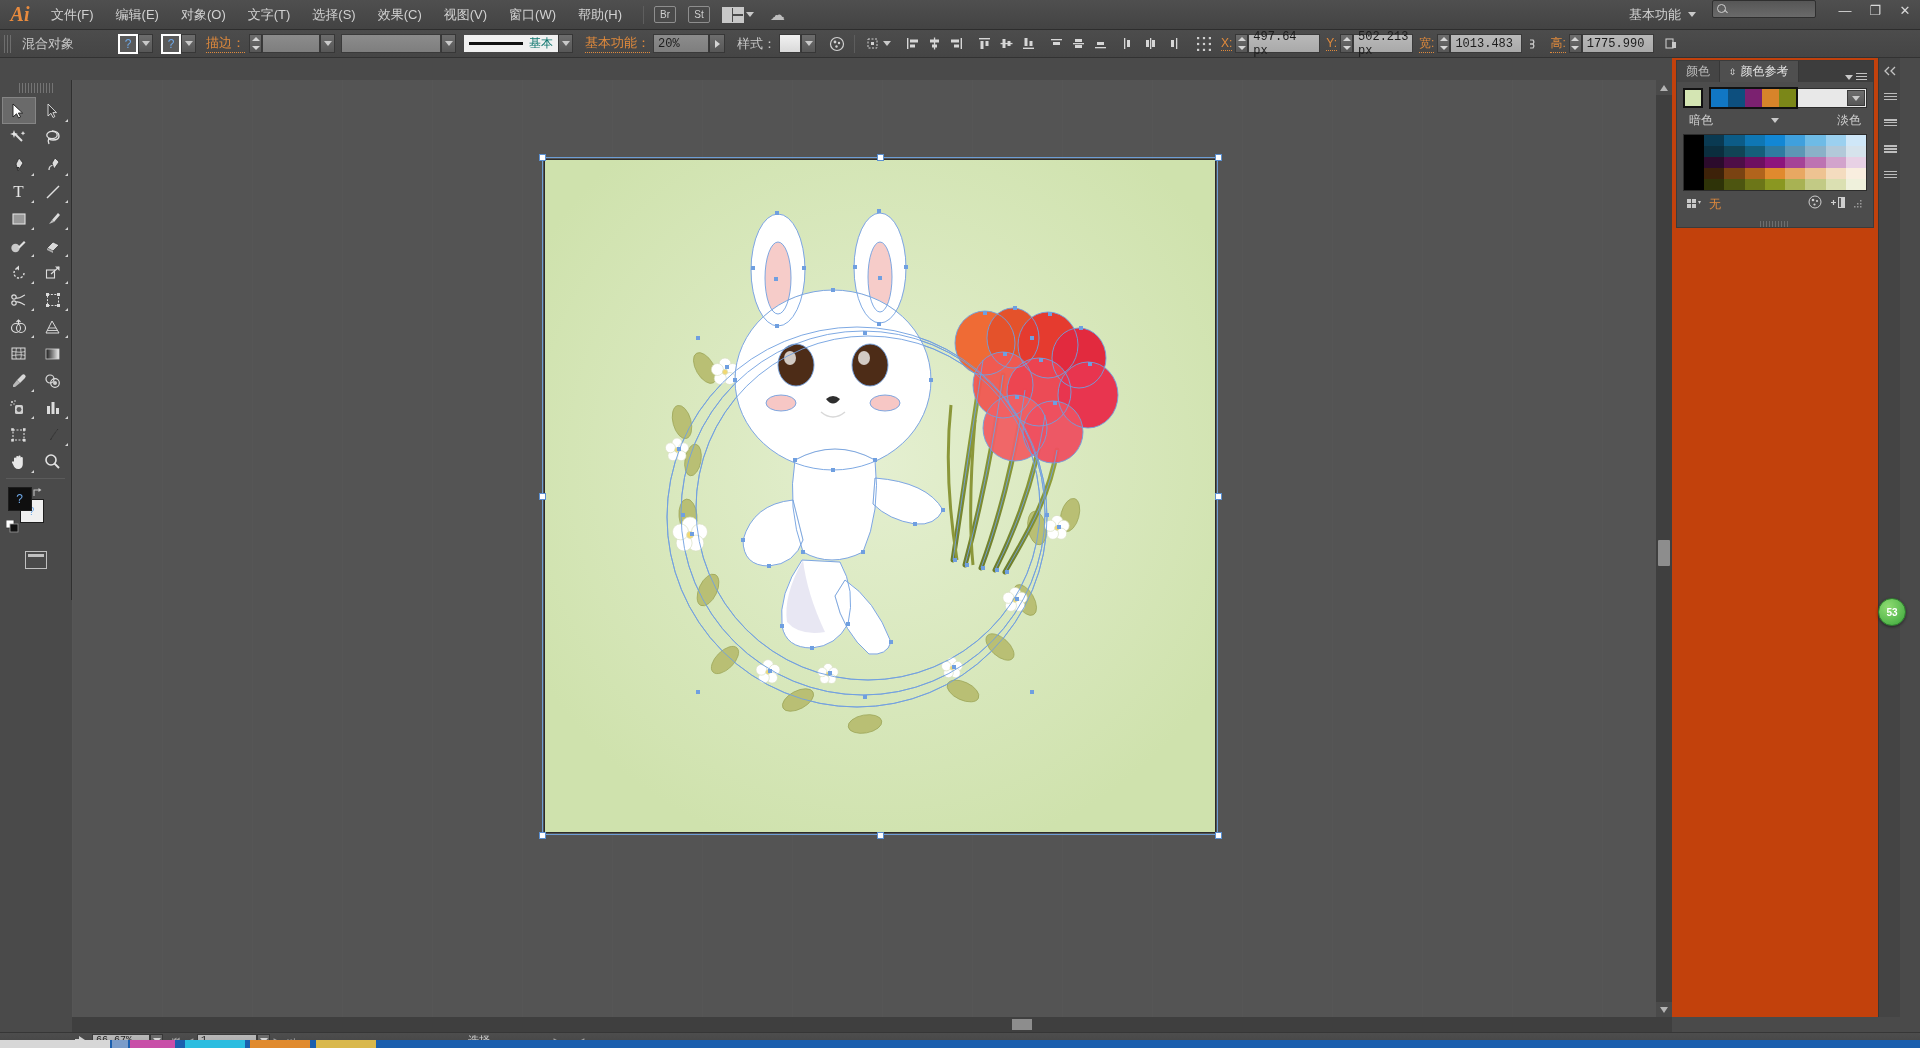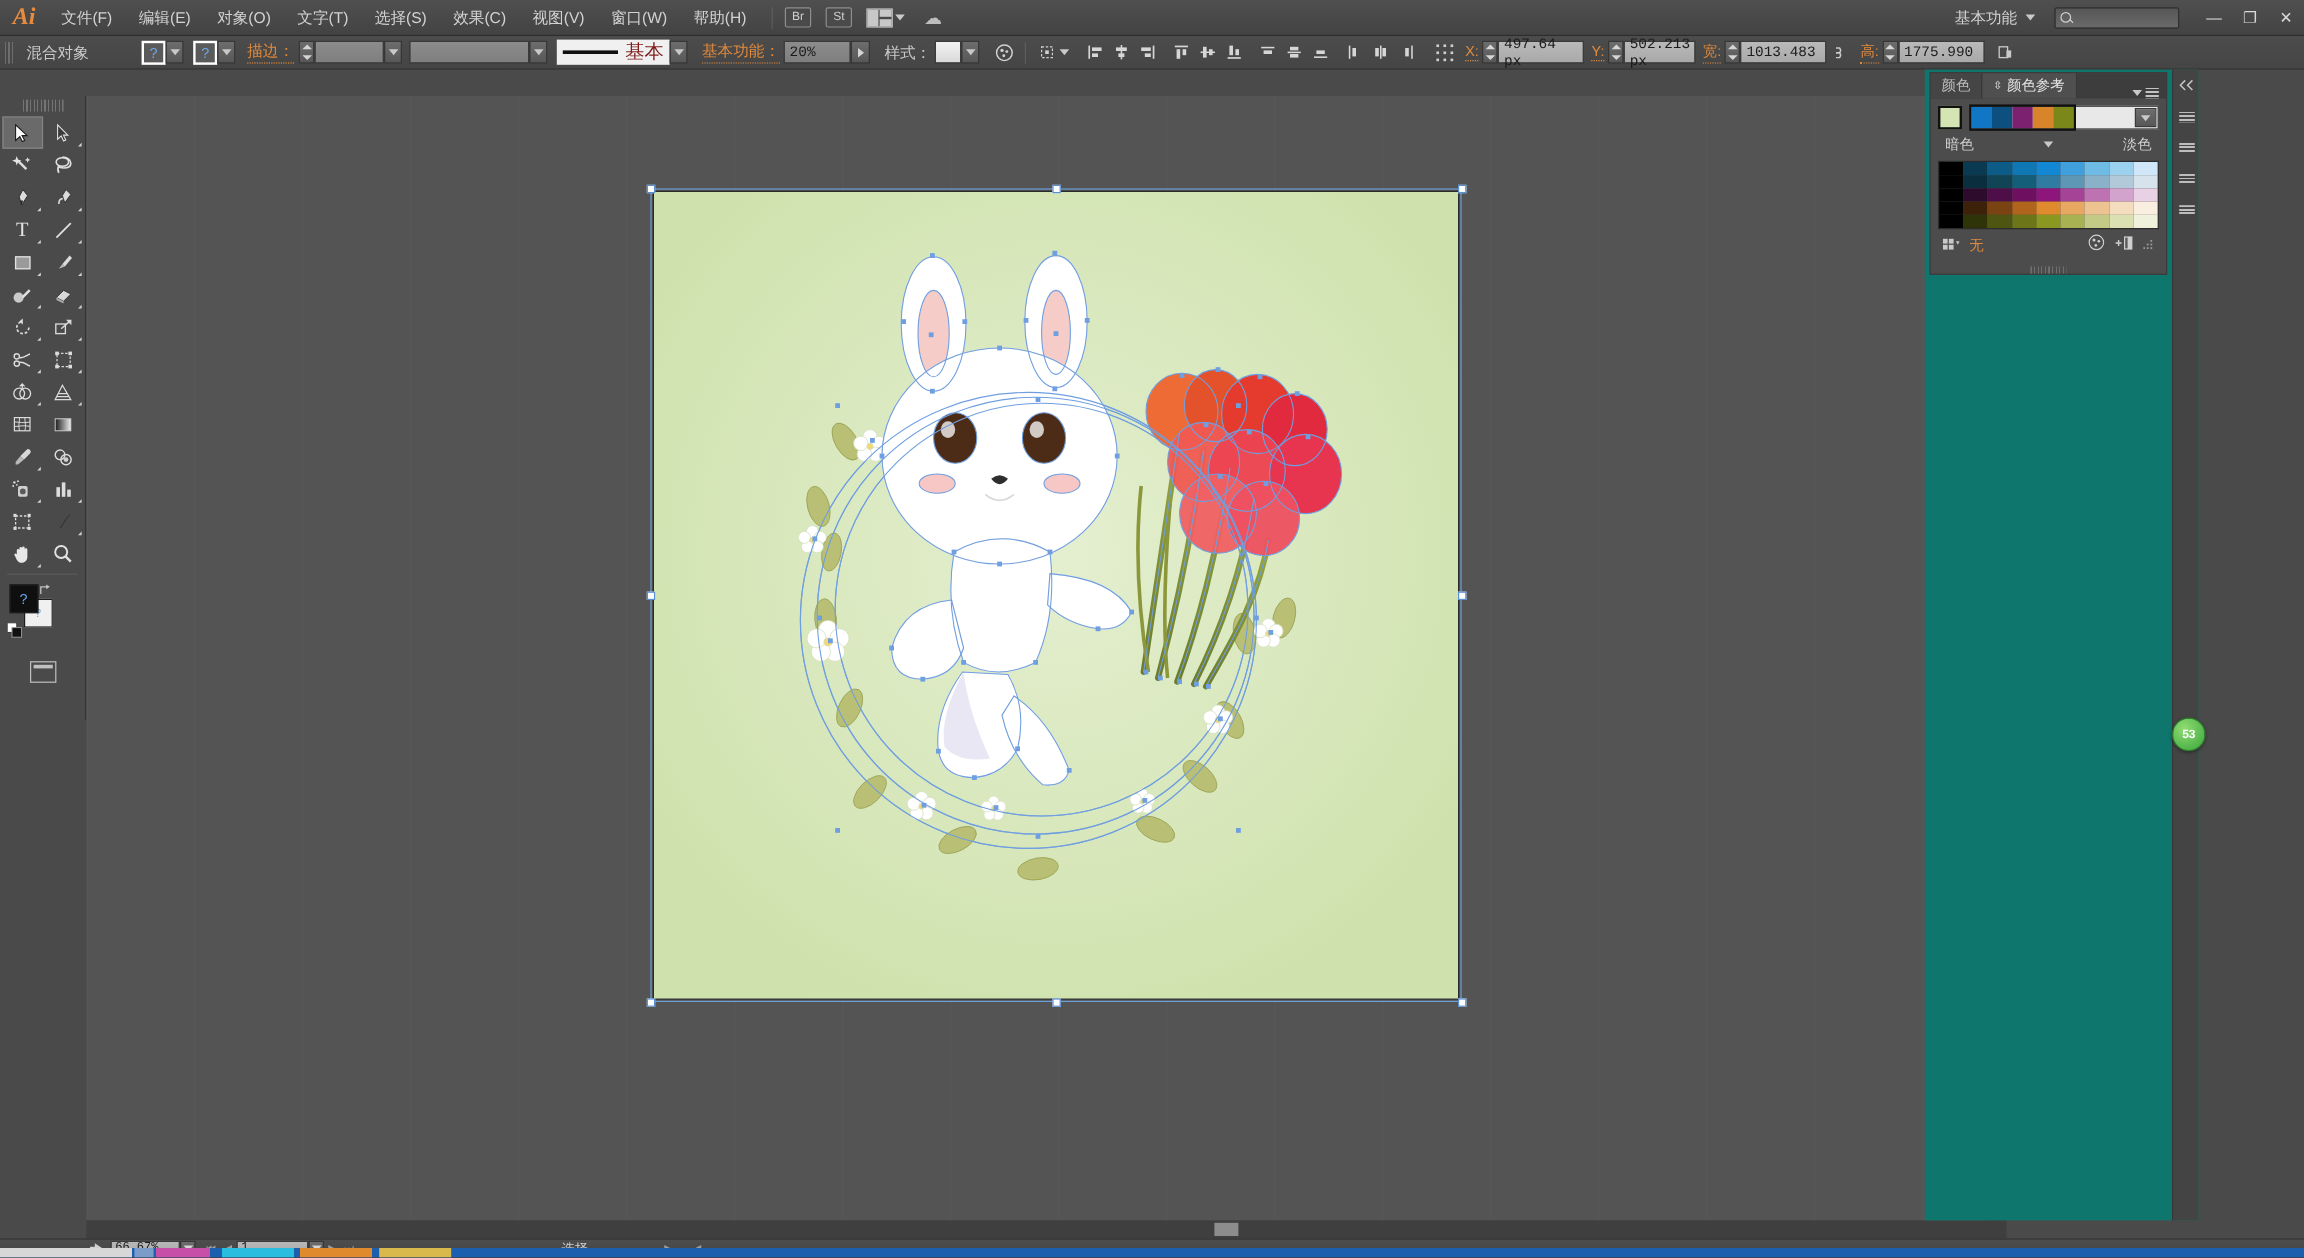--- a/index.html
+++ b/index.html
@@ -37,21 +37,21 @@
   .mb-arrange {
     width: 22px; height: 16px; margin-right: 2px; position: relative;
     border: 1px solid #c8c8c8; background: #4a4a4a;
   }
   .mb-arrange i { position: absolute; background: #c8c8c8; display:block; }
   .mb-arrange i.l { left:0; top:0; width:9px; height:14px; }
   .mb-arrange i.tr { right:0; top:0; width:10px; height:6px; }
   .mb-arrange i.br { right:0; bottom:0; width:10px; height:6px; }
   .tri-d { width:0;height:0;border-left:4px solid transparent;border-right:4px solid transparent;border-top:5px solid #c9c9c9; }
   .mb-cloud { margin-left: 16px; color: #bdbdbd; font-size: 15px; }
-  .mb-right { margin-left: auto; display: flex; align-items: center; height: 30px; }
+  .mb-right { margin-left: auto; display: flex; height: 30px; }
   .workspace-sel { color: #d2d2d2; font-size: 13px; display: flex; align-items: center; gap: 7px; padding: 0 10px; }
   .search-box {
     width: 104px; height: 18px; background: linear-gradient(#565656,#6a6a6a);
     border: 1px solid #2f2f2f; border-radius: 2px; margin: 0 14px 0 6px;
     display: flex; align-items: center; padding-left: 4px;
   }
   .mag { width:9px;height:9px;border:1.4px solid #cfcfcf;border-radius:50%; position:relative; }
   .mag::after { content:''; position:absolute; width:4px;height:1.4px;background:#cfcfcf; right:-3px; bottom:0; transform:rotate(45deg); }
   .wbtn { width: 30px; height: 22px; display:flex;align-items:center;justify-content:center; color:#d8d8d8; font-size: 13px; }
 
@@ -165,22 +165,22 @@
     border: 1px solid #6d9ed6; pointer-events: none;
   }
   .handle {
     position: absolute; width: 7px; height: 7px; background: #ffffff;
     border: 1px solid #5a8fd0;
   }
   .artwork { position: absolute; left: 473px; top: 80px; width: 670px; height: 672px; }
 
   
   .right-dock {
-    position: absolute; left: 1604px; top: 58px; width: 228px; height: 959px;
-    background: #0f766e;
+    position: absolute; left: 1672px; top: 58px; width: 228px; height: 959px;
+    background: #c2410c;
   }
   .dock-rail {
     position: absolute; right: 0; top: 0; width: 22px; height: 959px;
     background: #444; border-left: 1px solid #373737;
   }
   .rail-ic { width: 22px; height: 26px; display: flex; align-items: center; justify-content: center; color: #c4c4c4; }
   .rail-lines { width: 13px; height: 9px; background: repeating-linear-gradient(#bdbdbd 0 1.5px, transparent 1.5px 3px); }
   .panel {
     position: absolute; left: 4px; top: 2px; width: 198px;
     background: #4c4c4c; border: 1px solid #3b3b3b;
@@ -323,21 +323,21 @@
       </div>
     <div style="width:6px"></div>
     <div class="fld fld-dark profile-fld"></div>
     <div class="drop-arrow">
         <span class="tri-d"></span>
       </div>
 
     <div style="width:8px"></div>
     <div class="brush-fld">
       <span class="brush-line"></span>
-      <span style="font-size:16px;color:#7f1d1d">基本</span>
+      <span style="font-size:12px;color:#0f766e">基本</span>
     </div>
     <div class="drop-arrow">
         <span class="tri-d"></span>
       </div>
 
     <div style="width:12px"></div>
     <div class="cb-link">基本功能：</div>
     <div style="width:3px"></div>
     <div class="fld fld-dark opacity-fld">20%</div>
     <div class="opa-play">

